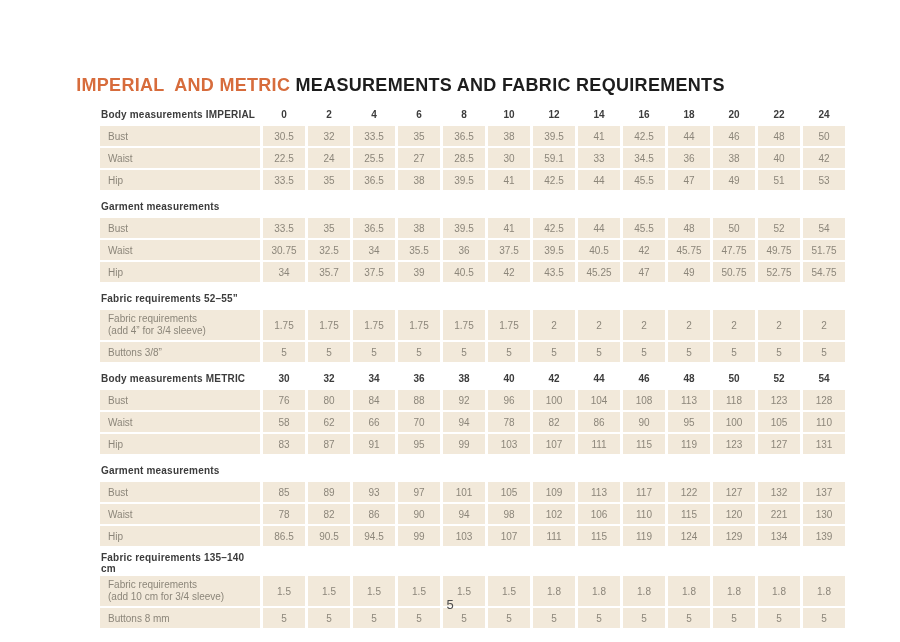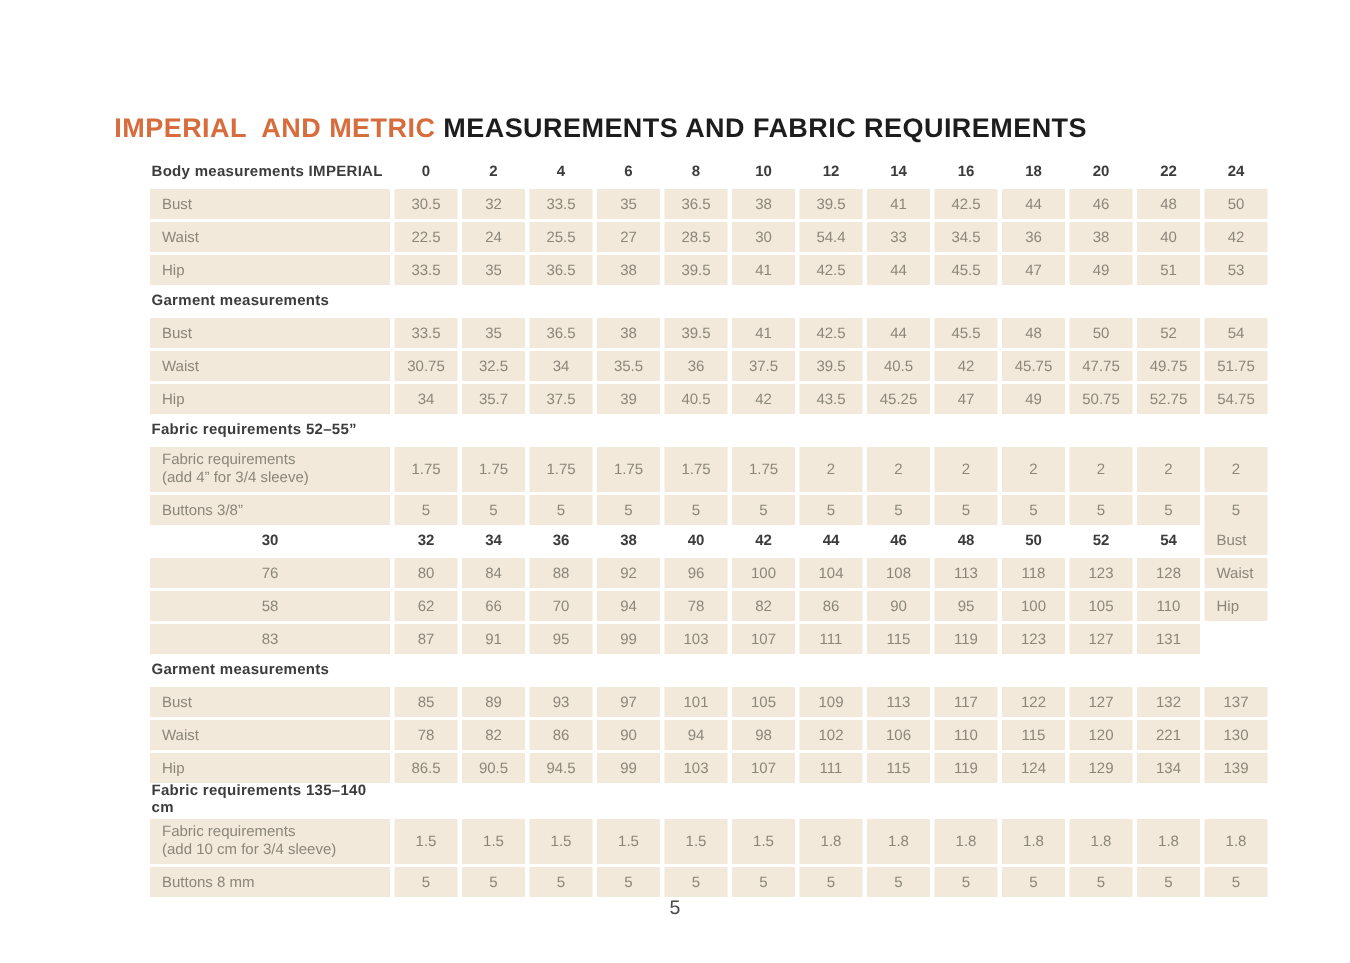--- a/index.html
+++ b/index.html
@@ -28,21 +28,21 @@
     white-space: pre;
   }
   .title .accent { color: var(--accent); }
   .title .rest { color: #1d1d1d; }
   .size-table {
     position: absolute;
     left: 60px;
     top: 104px;
     width: 785px;
   }
-  .section + .section { }
+  .section + .section { margin-top: 6px; }
   .grid {
     display: grid;
     grid-template-columns: 160px repeat(13, 1fr);
     column-gap: 3px;
     row-gap: 2px;
     grid-auto-rows: minmax(20px, auto);
     padding-left: 40px;
   }
   .h-label {
     font-weight: bold;
@@ -134,21 +134,21 @@
           <div class="c-val">50</div>
           <div class="c-label">
             <div class="line">Waist</div>
           </div>
           <div class="c-val">22.5</div>
           <div class="c-val">24</div>
           <div class="c-val">25.5</div>
           <div class="c-val">27</div>
           <div class="c-val">28.5</div>
           <div class="c-val">30</div>
-          <div class="c-val">54.4</div>
+          <div class="c-val">59.1</div>
           <div class="c-val">33</div>
           <div class="c-val">34.5</div>
           <div class="c-val">36</div>
           <div class="c-val">38</div>
           <div class="c-val">40</div>
           <div class="c-val">42</div>
           <div class="c-label">
             <div class="line">Hip</div>
           </div>
           <div class="c-val">33.5</div>
@@ -278,20 +278,21 @@
           <div class="c-val">5</div>
           <div class="c-val">5</div>
           <div class="c-val">5</div>
           <div class="c-val">5</div>
           <div class="c-val">5</div>
           <div class="c-val">5</div>
         </div>
       </div>
       <div class="section">
         <div class="grid">
+          <div class="h-label">Body measurements METRIC</div>
           <div class="h-val">30</div>
           <div class="h-val">32</div>
           <div class="h-val">34</div>
           <div class="h-val">36</div>
           <div class="h-val">38</div>
           <div class="h-val">40</div>
           <div class="h-val">42</div>
           <div class="h-val">44</div>
           <div class="h-val">46</div>
           <div class="h-val">48</div>

